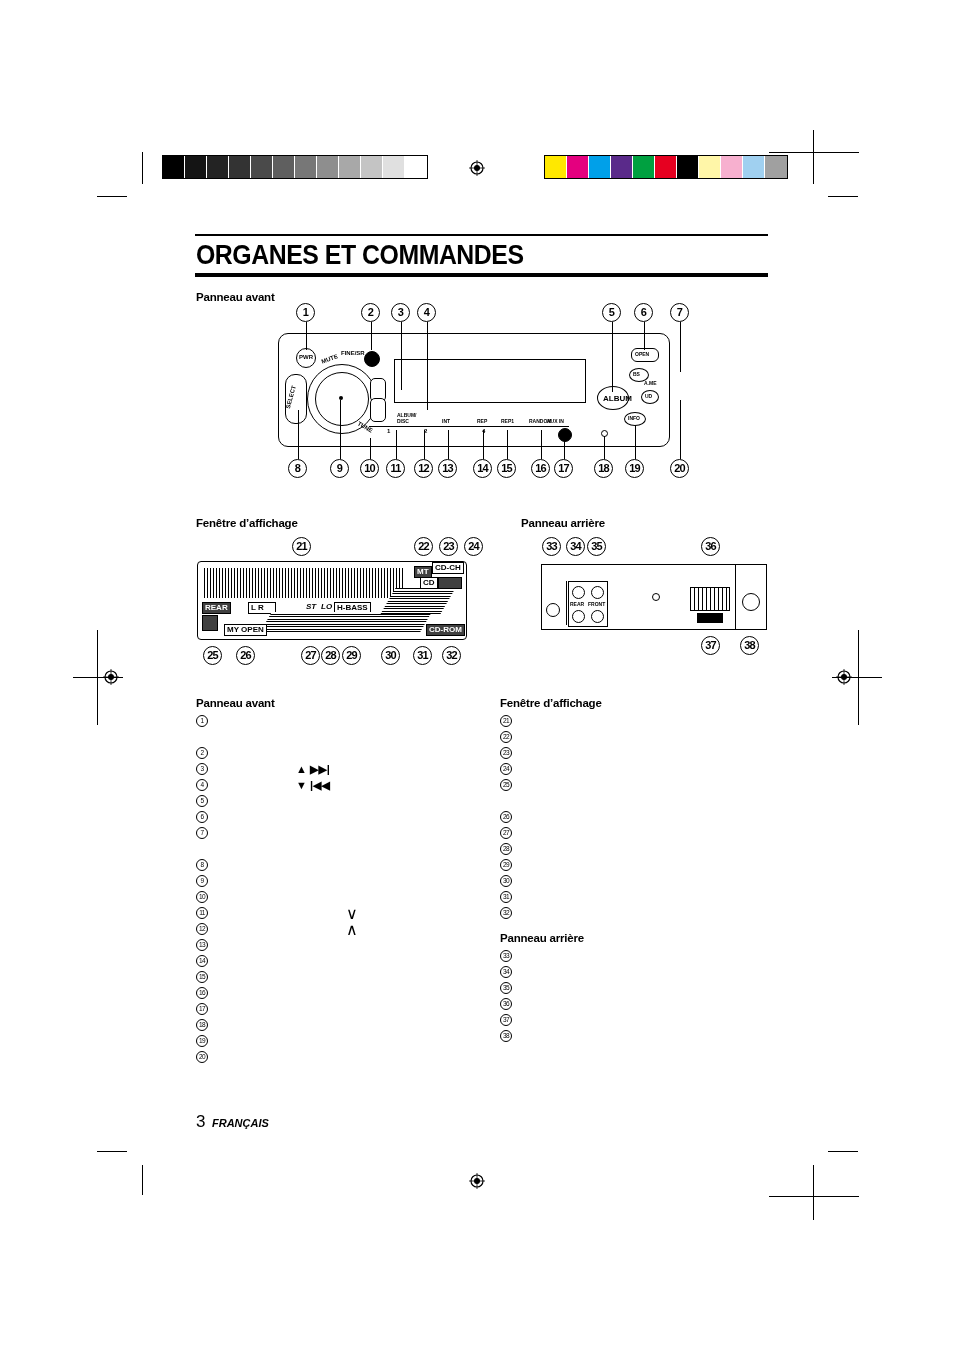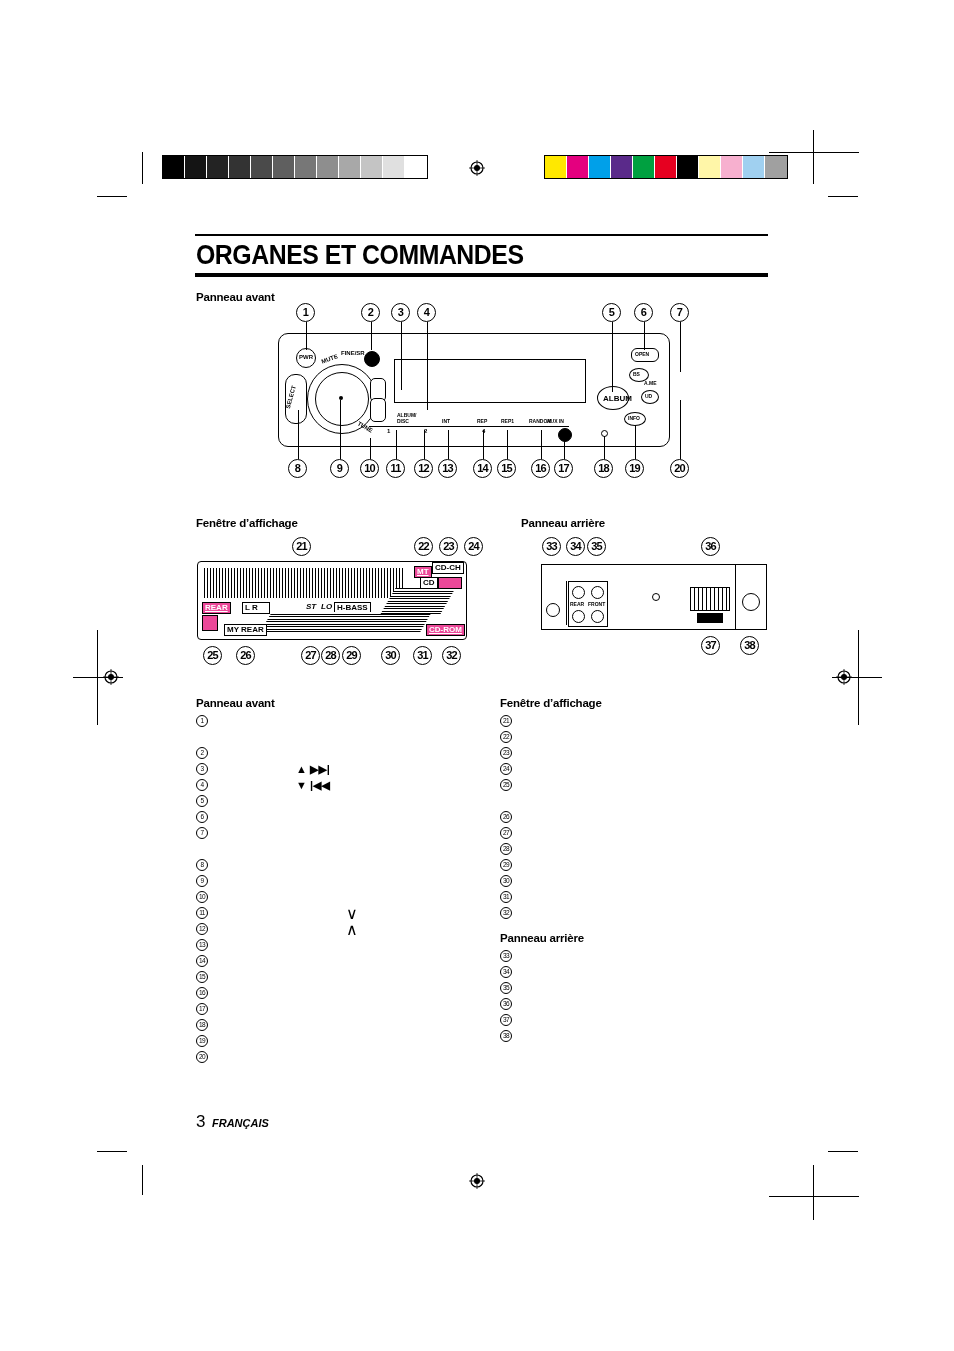--- a/index.html
+++ b/index.html
@@ -25,21 +25,21 @@
   .list .row .sym{position:absolute;font-size:11px;font-weight:bold;}
   .list .gap{height:16px;}
   
   .panel{position:absolute;border:1.5px solid #000;border-radius:10px;background:#fff;}
   .tiny{position:absolute;font-size:6px;font-weight:bold;white-space:nowrap;}
   .btn-oval{position:absolute;border:1.2px solid #000;border-radius:50%;background:#fff;}
   .lcd{position:absolute;border:1px solid #000;background:#fff;}
   .seg{position:absolute;background:repeating-linear-gradient(90deg,#000 0 1.5px,#fff 1.5px 3px);}
   .hatch{position:absolute;background:repeating-linear-gradient(0deg,#000 0 1px,#fff 1px 2.5px);}
   .boxlbl{position:absolute;font-size:8px;font-weight:bold;border:1px solid #000;padding:0 2px;line-height:10px;background:#fff;white-space:nowrap;}
-  .boxlbl.inv{background:#ec4899;color:#fff;text-decoration:underline;}
+  .boxlbl.inv{background:#404040;color:#fff;}
   .line{position:absolute;background:#000;}
   .footer-num{position:absolute;left:196px;top:1112px;font-size:17px;}
   .footer-lang{position:absolute;left:212px;top:1117px;font-size:11px;font-weight:bold;font-style:italic;}
 </style>
 </head>
 <body>
 
 <div>
   <div class="vl" style="left:142px;top:152px;height:32px"></div>
   <div class="hl" style="left:97px;top:196px;width:30px"></div>
@@ -222,28 +222,28 @@
   <div class="num" style="left:464px;top:537px">24</div>
 </div>
 
 <div class="lcd" style="left:197px;top:561px;width:268px;height:77px;border-radius:4px;border-width:1.5px">
   <div class="seg" style="left:6px;top:6px;width:200px;height:30px"></div>
   <div class="boxlbl inv" style="left:216px;top:4px">MT</div>
   <div class="boxlbl" style="left:234px;top:0">CD-CH</div>
   <div class="boxlbl" style="left:222px;top:15px">CD</div>
   <div class="boxlbl inv" style="left:240px;top:15px;width:22px;height:10px;padding:0"></div>
   <div class="boxlbl inv" style="left:4px;top:40px">REAR</div>
-  <div class="boxlbl" style="left:44px;top:40px;width:22px">L R</div>
+  <div class="boxlbl" style="left:50px;top:40px;width:22px">L R</div>
   <div class="boxlbl" style="left:106px;top:40px;font-style:italic;border:none">ST</div>
   <div class="boxlbl" style="left:121px;top:40px;font-style:italic;border:none">LO</div>
   <div class="boxlbl" style="left:136px;top:40px">H-BASS</div>
   <div class="hatch" style="left:68px;top:50px;width:160px;height:20px;transform:skewX(-30deg)"></div>
   <div class="hatch" style="left:190px;top:26px;width:60px;height:26px;transform:skewX(-30deg)"></div>
   <div class="boxlbl inv" style="left:4px;top:53px;width:14px;height:14px;padding:0"></div>
-  <div class="boxlbl" style="left:26px;top:62px">MY REAR</div>
+  <div class="boxlbl" style="left:26px;top:62px">MY OPEN</div>
   <div class="boxlbl inv" style="left:228px;top:62px">CD-ROM</div>
 </div>
 
 <div>
   <div class="num" style="left:203px;top:646px">25</div>
   <div class="num" style="left:236px;top:646px">26</div>
   <div class="num" style="left:301px;top:646px">27</div>
   <div class="num" style="left:321px;top:646px">28</div>
   <div class="num" style="left:342px;top:646px">29</div>
   <div class="num" style="left:381px;top:646px">30</div>

